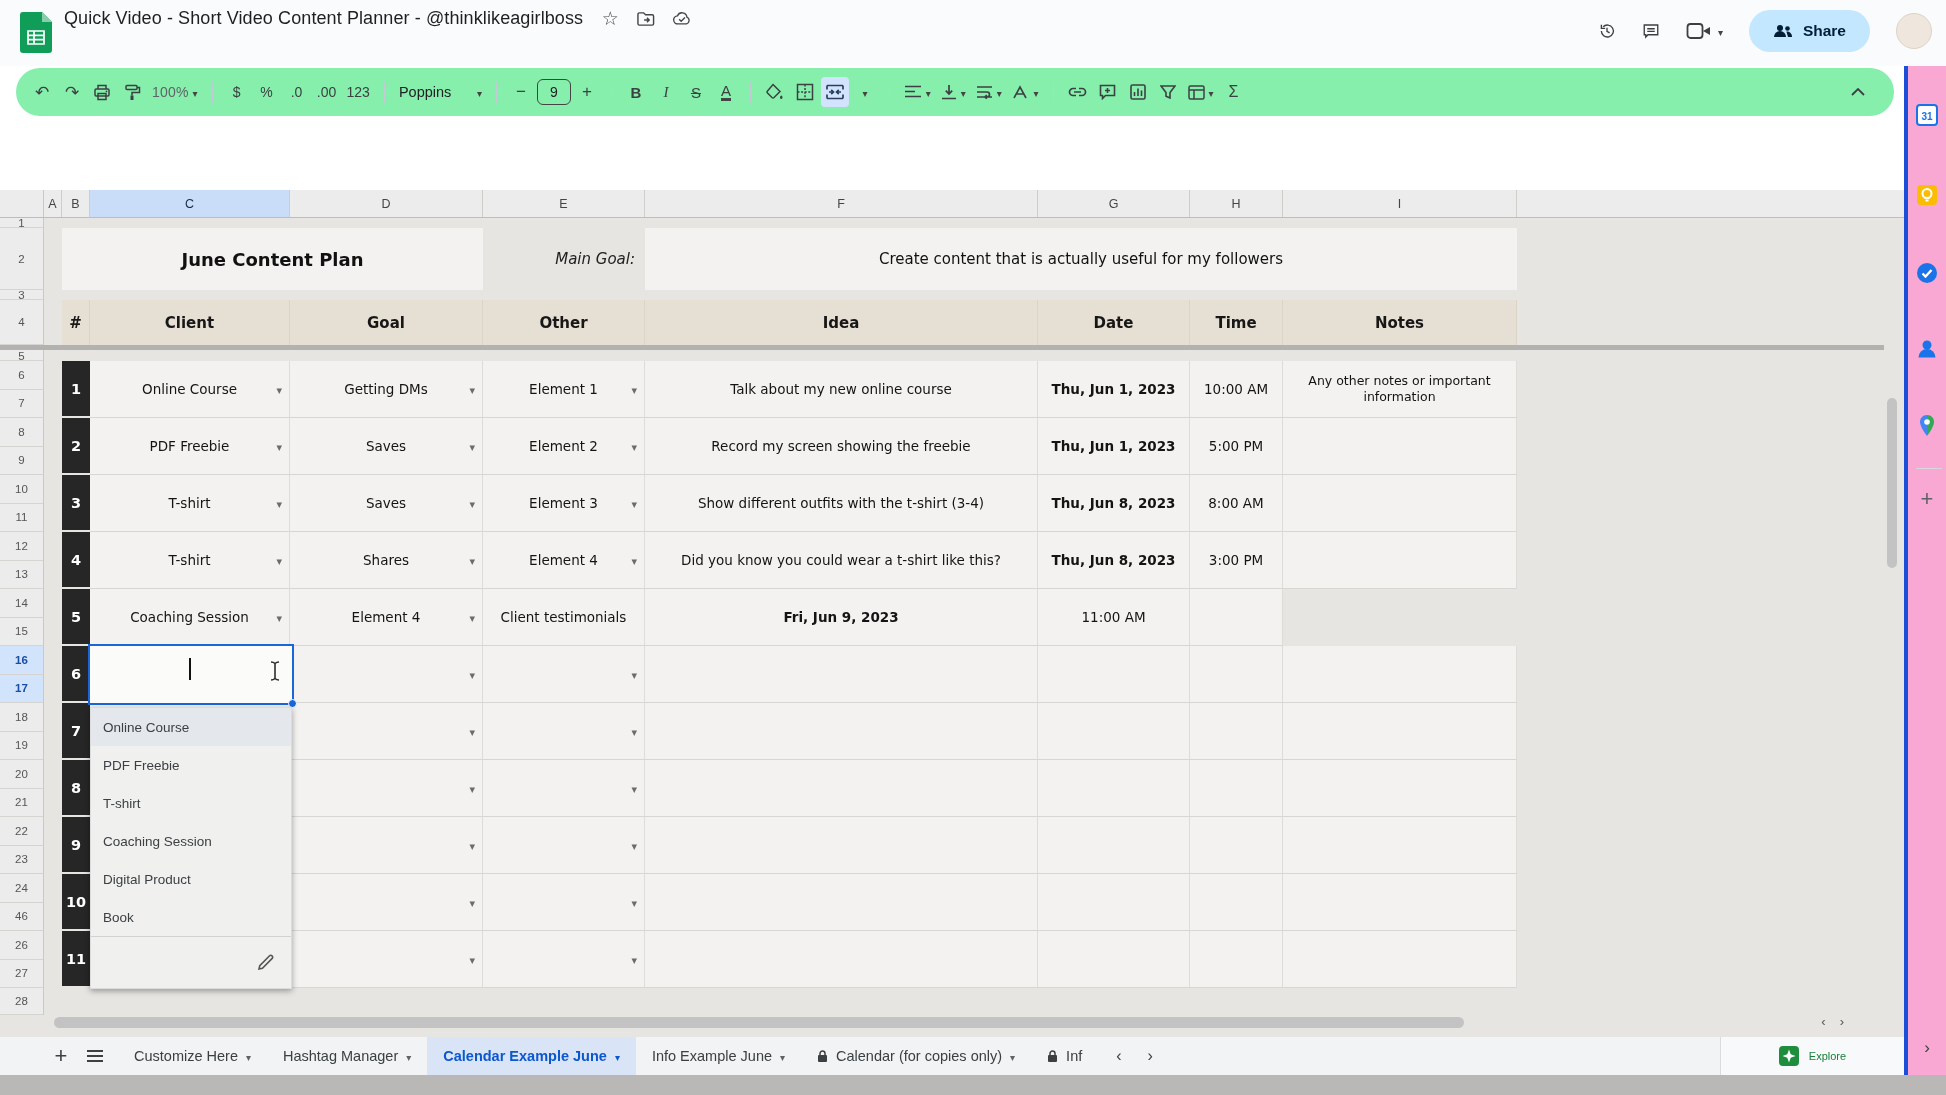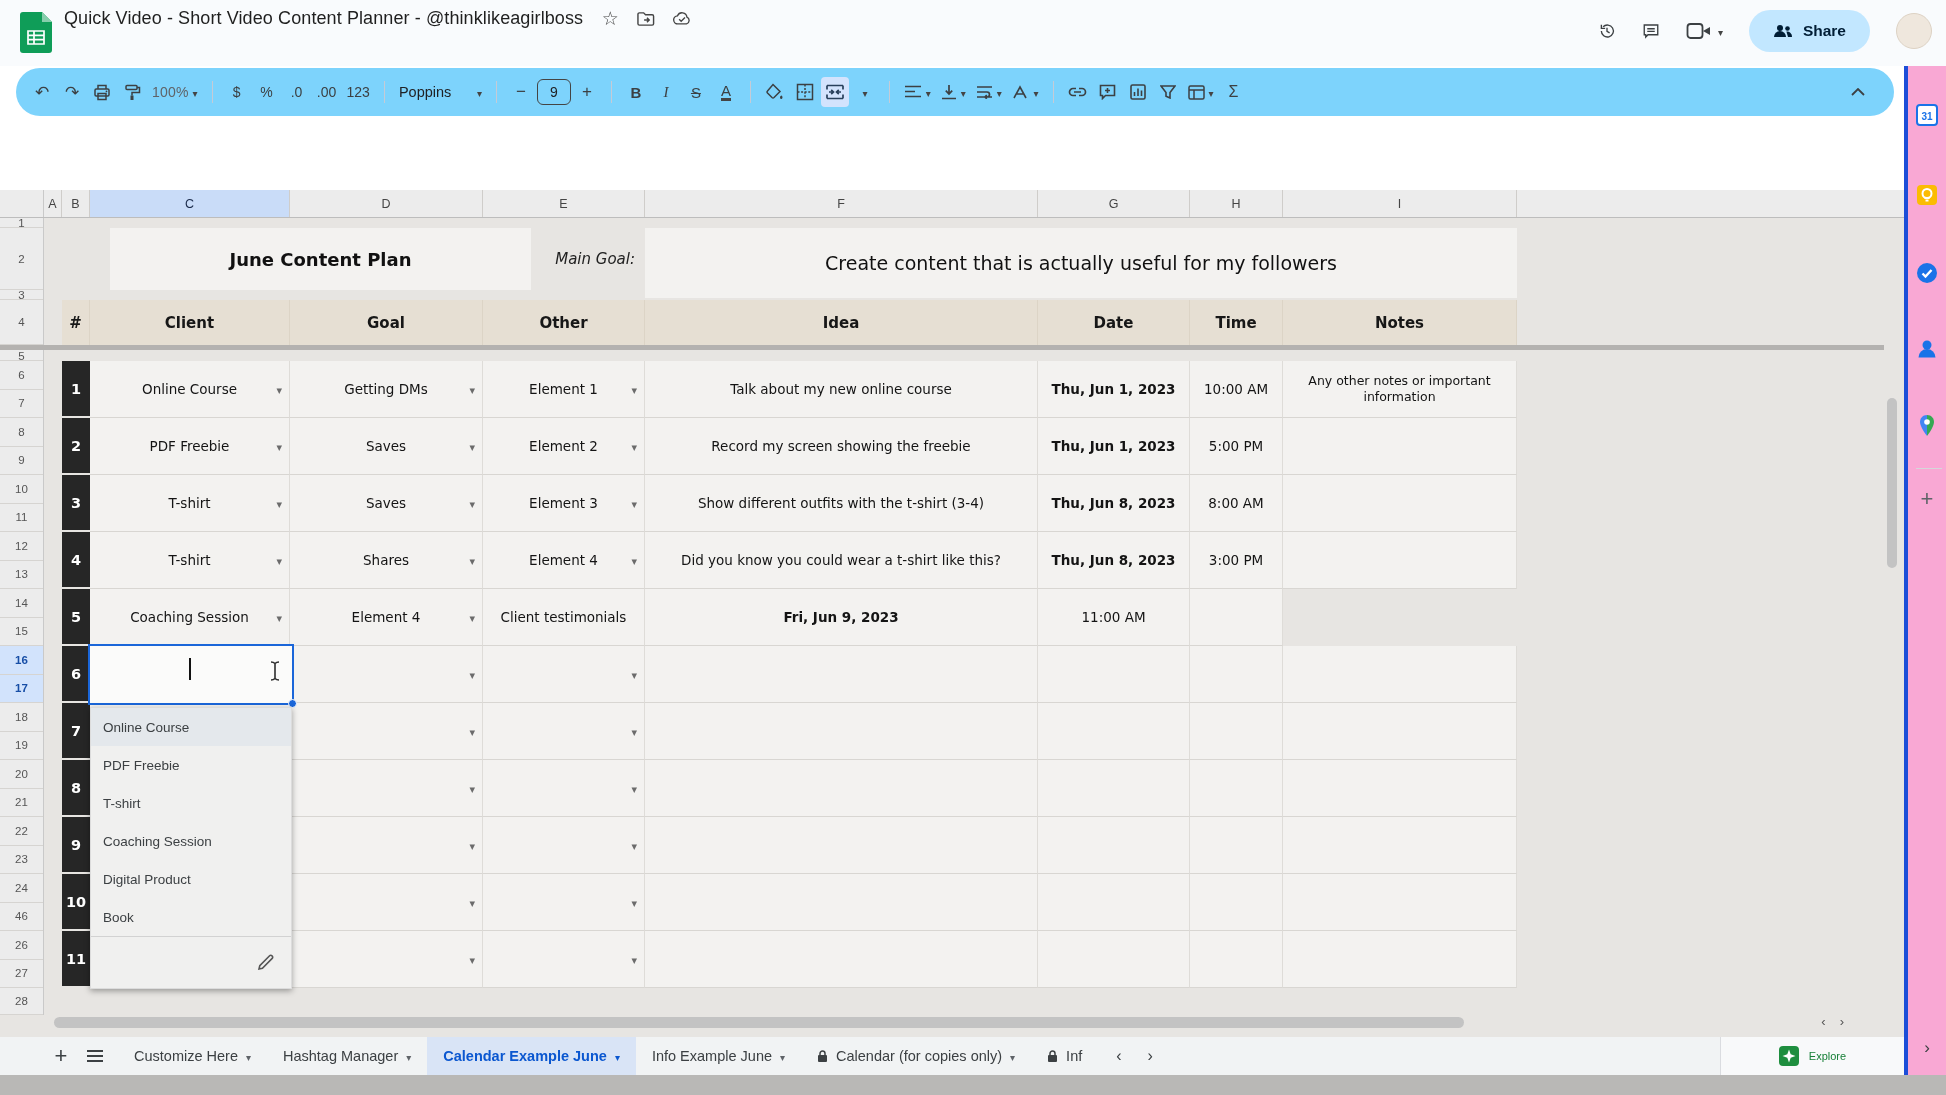--- a/index.html
+++ b/index.html
@@ -17,21 +17,21 @@
   .menubar { position:absolute; left:62px; top:37px; display:flex; gap:4px; }
   .menu-item { font-size:14.5px; color:#202124; padding:3px 10px; border-radius:4px; cursor:pointer; }
   .tb-right { position:absolute; right:14px; top:10px; display:flex; align-items:center; gap:26px; }
   .share-btn { display:flex; align-items:center; gap:10px; background:#c2e7ff; color:#001d35;
     border-radius:22px; height:42px; padding:0 24px; font-size:15.5px; font-weight:bold; cursor:pointer; }
   .avatar { width:36px; height:36px; border-radius:50%; background:#efe7dd; border:1px solid #ddd2c4; }
   .camwrap { display:flex; align-items:center; gap:6px; }
   .cdown::after { content:"▾"; font-size:10px; color:#444; }
 
   
-  .toolbar { position:absolute; left:16px; top:68px; width:1878px; height:48px; background:#7dd3fc;
+  .toolbar { position:absolute; left:16px; top:68px; width:1878px; height:48px; background:#86efac;
     border-radius:24px; display:flex; align-items:center; padding:0 12px; gap:2px; }
   .tbtn { min-width:28px; height:30px; border-radius:4px; display:flex; align-items:center; justify-content:center;
     color:#3c4043; font-size:14px; cursor:pointer; padding:0 4px; position:relative; }
   .tbtn svg { display:block; }
   .tdiv { width:1px; height:22px; background:#c5cbd6; margin:0 8px; }
   .i-undo::after { content:"↶"; font-size:17px; }
   .i-redo::after { content:"↷"; font-size:17px; }
   .zoomlbl { color:#5f6368; font-size:14px; letter-spacing:.2px; }
   .fontname { font-size:14.5px; color:#202124; min-width:78px; text-align:left; }
   .sizebox { width:34px; height:26px; border:1.5px solid #444; border-radius:6px; display:flex;
@@ -74,25 +74,25 @@
   .gutter .g:nth-child(1){ height:10px; } .gutter .g:nth-child(2){ height:62px; }
   .gutter .g:nth-child(3){ height:10px; } .gutter .g:nth-child(4){ height:45px; }
   .gutter .g:nth-child(5){ height:10px; margin-top:6px; }
   .gutter .g:nth-child(16), .gutter .g:nth-child(17){ background:#d2e3fc; color:#174ea6; font-weight:bold; }
   .gutter .g:nth-child(28){ height:27px; }
 
   .canvas { position:absolute; left:44px; top:28px; width:1858px; height:797px; background:#e7e5e2; overflow:hidden;
     font-family:"DejaVu Sans",sans-serif; }
   .whitebox { position:absolute; background:#f3f2f0; }
   .titlebox { left:18px; top:10px; width:421px; height:62px; display:flex; align-items:center; justify-content:center;
-    font-weight:bold; font-size:18px; color:#111;margin-left:48px; }
+    font-weight:bold; font-size:18px; color:#111; }
   .goallabel { position:absolute; left:439px; top:10px; width:152px; height:62px; display:flex; align-items:center;
     justify-content:flex-end; font-style:italic; font-size:15px; color:#222; }
-  .goalbox { left:601px; top:10px; width:872px; height:70px; display:flex; align-items:center; justify-content:center;
-    font-size:19px; color:#111; }
+  .goalbox { left:601px; top:10px; width:872px; height:62px; display:flex; align-items:center; justify-content:center;
+    font-size:15px; color:#111; }
 
   .theadrow { position:absolute; left:18px; top:82px; width:1455px; height:45px; display:grid;
     grid-template-columns:28px 200px 193px 162px 393px 152px 93px 234px; background:#e6dfd3; }
   .thcell { display:flex; align-items:center; justify-content:center; font-weight:bold; font-size:15px; color:#171717;
     border-right:1px solid #dcd4c6; }
 
   .datarows { position:absolute; left:0; top:143px; width:1473px; }
   .emptyrows { position:absolute; left:0; top:428px; width:1473px; }
   .trow { display:grid; grid-template-columns:18px 28px 200px 193px 162px 393px 152px 93px 234px; height:57px; }
   .sp { background:transparent; }

